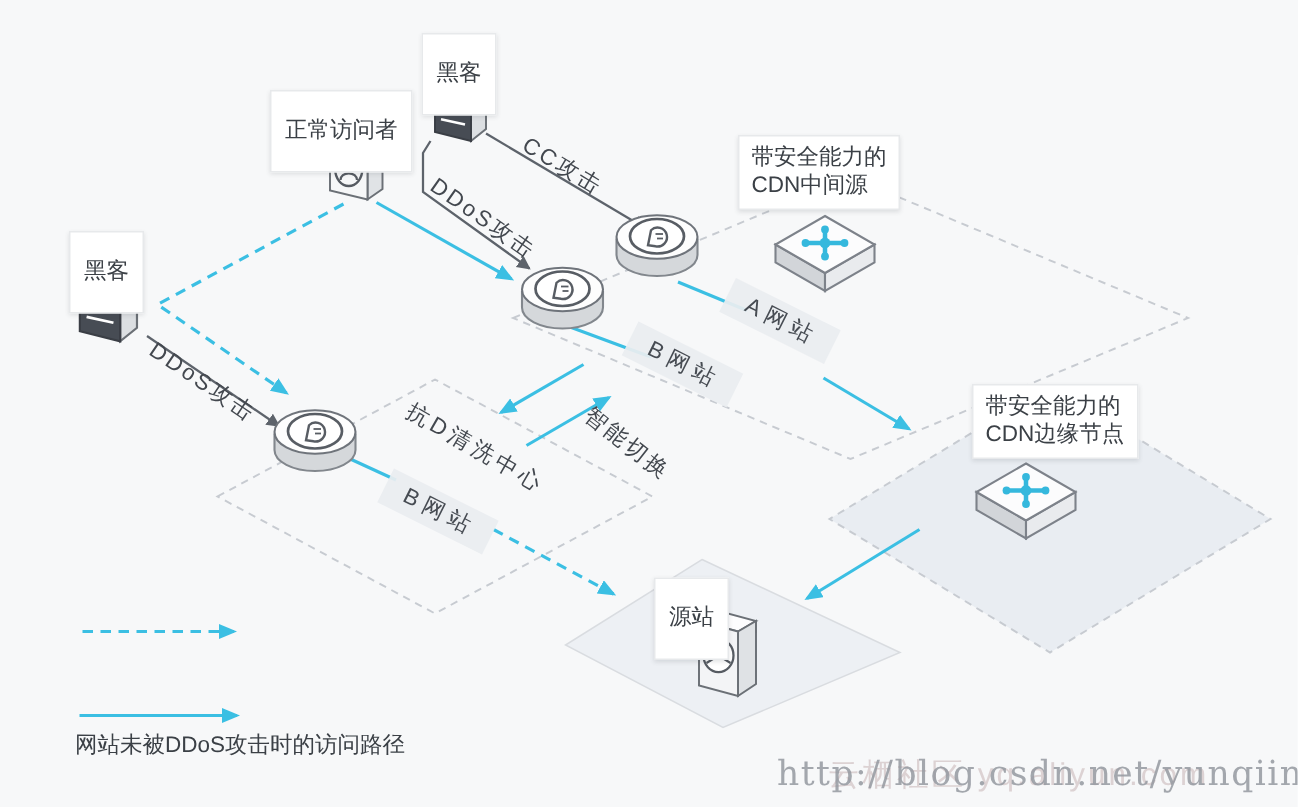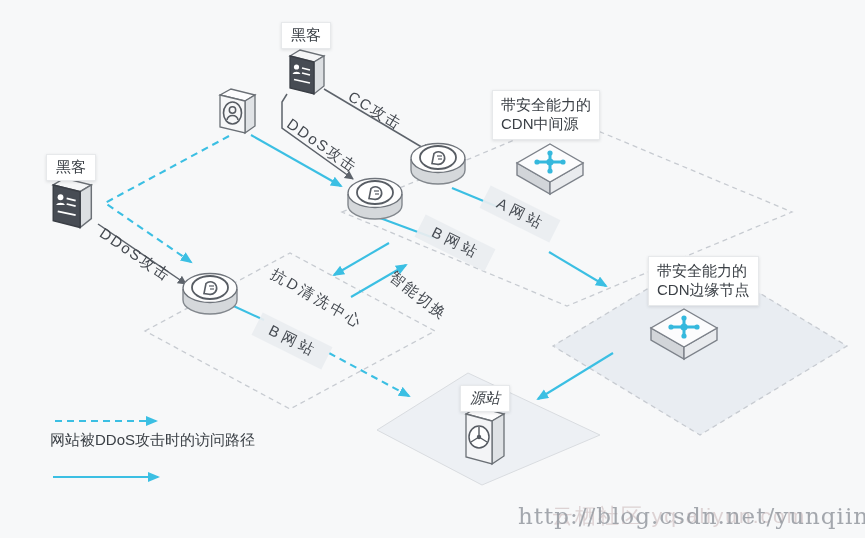--- a/index.html
+++ b/index.html
@@ -22,21 +22,21 @@
   .rg-dash{stroke:var(--c-dash); stroke-width:1.3; fill:none; stroke-dasharray:5 4;}
   .rg-fill{fill:#e9edf2;}
   .rg-origin{fill:#edf0f4; stroke:#d9dce0; stroke-width:1;}
   .mk-cyan{fill:var(--c-path);}
   .mk-gray{fill:var(--c-attack);}
 
   .lbl{position:absolute; white-space:nowrap; color:var(--c-text);}
   .white-tag{
     background:#ffffff; border:1px solid #e7e9eb;
     box-shadow:0 1px 3px rgba(60,64,70,.14);
-    padding:3px 9px; font-size:15px; line-height:1.25;
+    padding:17px 9px; font-size:15px; line-height:1.25;
   }
   .white-tag.center2{text-align:left; padding:5px 8px;}
   .white-tag.center2 span{display:block;}
   .iso-tag{
     background:rgba(234,237,240,.93); color:#474c53;
     font-size:15px; letter-spacing:4px; padding:3px 12px 3px 14px;
     transform:translate(-50%,-50%) rotate(26.5deg);
   }
   .iso-text{
     color:#43484f; font-size:15px; letter-spacing:2px;
@@ -183,43 +183,44 @@
       <polygon points="28,17 40,10 40,52 28,60" fill="#dfe2e5" stroke="#6b7076" stroke-width="1.3"></polygon>
       <polygon points="2,10 28,17 28,60 2,53" fill="#f3f4f6" stroke="#6b7076" stroke-width="1.3"></polygon>
       <ellipse cx="15" cy="33" rx="10" ry="11" fill="#ffffff" stroke="#565b62" stroke-width="1.5"></ellipse>
       <path d="M15,33 L15,23 M15,33 L7,38 M15,33 L23,38" stroke="#565b62" stroke-width="1.4" fill="none"></path>
       <circle cx="15" cy="33" r="2.2" fill="#565b62"></circle>
     </g>
   </svg>
 
   <div class="lbl white-tag" style="left:281px; top:22px;">黑客</div>
 
+  <div class="lbl white-tag" style="left:180px; top:60px;">正常访问者</div>
 
   <div class="lbl white-tag" style="left:46px; top:154px;">黑客</div>
 
   <div class="lbl white-tag center2" style="left:492px; top:90px;">
     <span>带安全能力的</span>
     <span>CDN中间源</span>
   </div>
 
   <div class="lbl white-tag center2" style="left:648px; top:256px;">
     <span>带安全能力的</span>
     <span>CDN边缘节点</span>
   </div>
 
-  <div class="lbl white-tag" style="left:460px; top:385px;font-style:italic;">源站</div>
+  <div class="lbl white-tag" style="left:436px; top:385px;">源站</div>
 
   <div class="lbl iso-tag" style="left:520px; top:214px;">A网站</div>
   <div class="lbl iso-tag" style="left:455px; top:243px;">B网站</div>
   <div class="lbl iso-tag" style="left:292px; top:341px;">B网站</div>
 
   <div class="lbl iso-text" style="left:375px; top:111px; --r:31deg;">CC攻击</div>
   <div class="lbl iso-text" style="left:322px; top:146px; --r:35deg;">DDoS攻击</div>
   <div class="lbl iso-text" style="left:135px; top:255px; --r:34deg;">DDoS攻击</div>
   <div class="lbl iso-text" style="left:317px; top:299px; --r:30deg; letter-spacing:3px;">抗D清洗中心</div>
   <div class="lbl iso-text" style="left:418px; top:296px; --r:38deg;">智能切换</div>
 
-  <div class="lbl legend-text" style="left:50px; top:431px;">网站被DDoS攻击时的访问路径</div>
+  <div class="lbl legend-text" style="left:50px; top:487px;">网站未被DDoS攻击时的访问路径</div>
 
   <div class="lbl wm-secondary" style="left:552px; top:502px;">云栖社区 yq.aliyun.com</div>
   <div class="lbl wm-primary" style="left:518px; top:503px;">http://blog.csdn.net/yunqiinsight</div>
 
 </div>
 
 </body></html>

